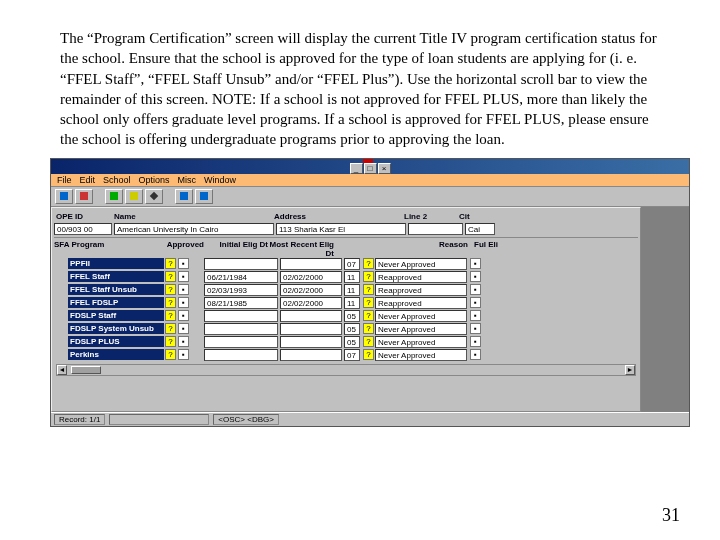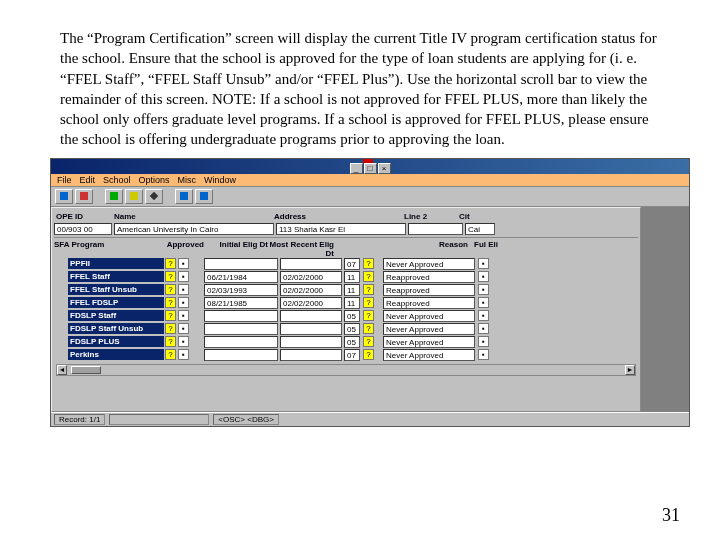--- a/index.html
+++ b/index.html
@@ -125,21 +125,21 @@
   .tablewrap { margin-top: 2px; }
   .tblhead { display:flex; font-size:8px; font-weight:bold; color:#001; }
   .tblhead > div { text-align:right; }
   .datarow { display:flex; height:13px;padding-left:14px; }
   .datarow .lbl { width: 96px; }
   .datarow .icoq { }
   .datarow .field { }
   .c-init { width: 74px; }
   .c-rec  { width: 62px; }
   .c-num  { width: 16px; }
-  .c-reason { width: 92px; margin-left: 8px; }
+  .c-reason { width: 92px; }
   .sect { border-bottom: 1px solid #888; margin-bottom:2px; padding-bottom:1px; }
   .statusbar {
     background:#c0c0c0;
     border-top:1px solid #fff;
     display:flex;
     font-size:8px;
     padding: 1px 3px;
     gap: 4px;
   }
   .statusbar .cell {
@@ -297,21 +297,21 @@
               <div class="icoq" style="background:#fff">▪</div>
               <div style="width:14px"></div>
               <div class="field c-init"></div>
               <div class="field c-rec"></div>
               <div class="field c-num">05</div>
               <div class="icoq">?</div>
               <div class="field c-reason">Never Approved</div>
               <div class="icoq" style="background:#fff">▪</div>
             </div>
             <div class="datarow">
-              <div class="lbl">FDSLP Staff Unsub</div>
+              <div class="lbl">FDSLP System Unsub</div>
               <div class="icoq">?</div>
               <div class="icoq" style="background:#fff">▪</div>
               <div style="width:14px"></div>
               <div class="field c-init"></div>
               <div class="field c-rec"></div>
               <div class="field c-num">05</div>
               <div class="icoq">?</div>
               <div class="field c-reason">Never Approved</div>
               <div class="icoq" style="background:#fff">▪</div>
             </div>

